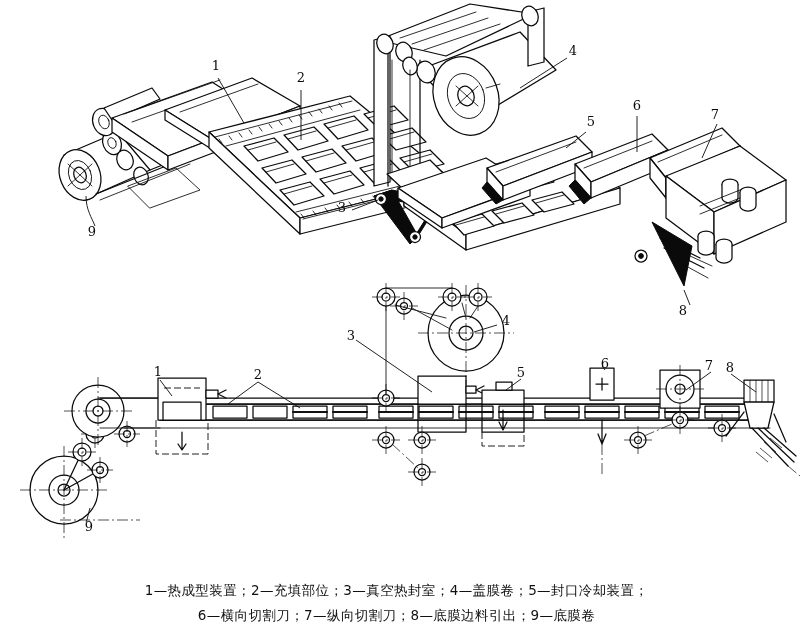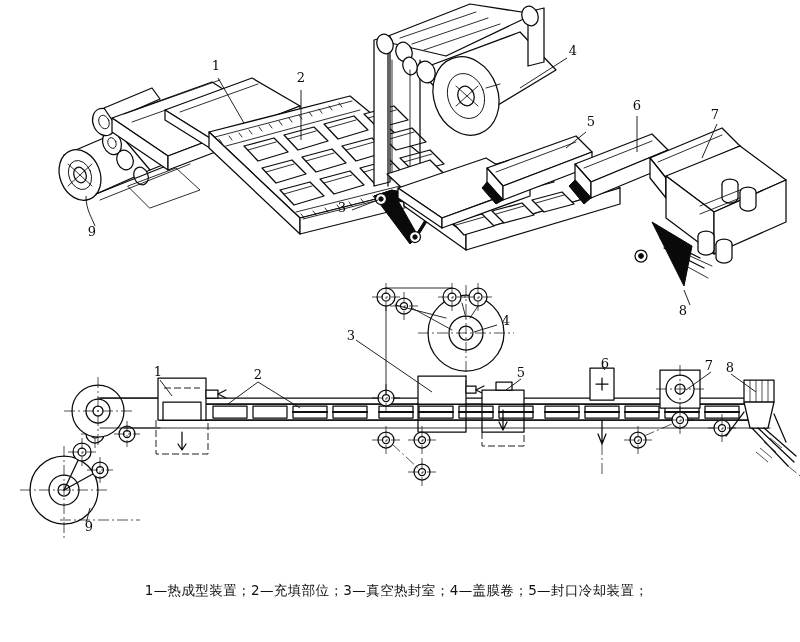--- a/index.html
+++ b/index.html
@@ -431,15 +431,16 @@
       <text class="callout" x="521" y="377" text-anchor="middle">5</text>
       <text class="callout" x="605" y="368" text-anchor="middle">6</text>
       <text class="callout" x="709" y="370" text-anchor="middle">7</text>
       <text class="callout" x="730" y="372" text-anchor="middle">8</text>
       <text class="callout" x="89" y="531" text-anchor="middle">9</text>
     </g>
   </svg>
 
   <div class="caption-wrap">
     <div class="caption-line">1—热成型装置；2—充填部位；3—真空热封室；4—盖膜卷；5—封口冷却装置；</div>
+    <div class="caption-line">6—横向切割刀；7—纵向切割刀；8—底膜边料引出；9—底膜卷</div>
   </div>
 
 </div>
 
 </body></html>

